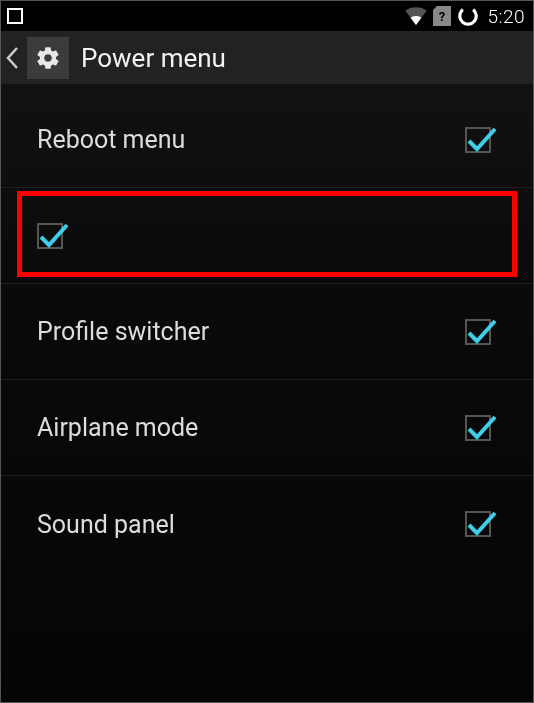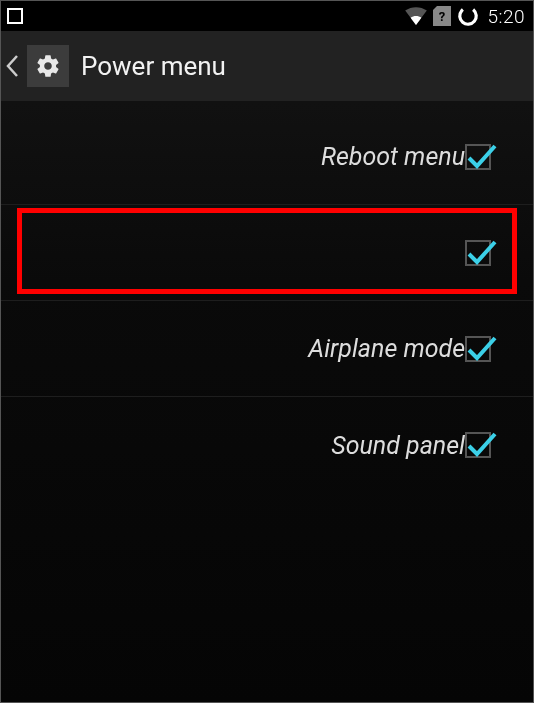--- a/index.html
+++ b/index.html
@@ -36,47 +36,46 @@
     width: 16px; height: 16px; border: 2px solid #fff;
   }
   .wifi-icon, .sim-icon, .ring-icon { display: inline-flex; }
   .clock {
     font-size: 19px; font-weight: 300; letter-spacing: 0.5px;
     color: #fff; margin-left: 2px;
   }
 
   
   .actionbar {
-    height: 70px;
+    height: 53px;
     background: #222;
     display: flex; align-items: center;
     padding-left: 4px;
     gap: 8px;
   }
   .back-caret { display: inline-flex; align-items: center; cursor: pointer; }
   .gear-wrap {
     width: 42px; height: 42px;
     background: #3c3c3c;
     display: flex; align-items: center; justify-content: center;
   }
   .title {
     font-size: 26px; font-weight: 400; color: #f2f2f2; margin-left: 4px;
   }
 
   
   .list { flex: 1; padding-top: 8px; }
   .item {
     position: relative;
     height: 96px;
-    display: flex; align-items: center; justify-content: flex-end;
-    padding: 0 42px 0 24px;
+    display: flex; align-items: center; justify-content: space-between;
+    padding: 0 42px 0 36px;
     border-bottom: 1px solid #1e1e1e;
-    font-style: italic;
   }
-  .item.last { border-bottom: none; margin-left: 21px; }
+  .item.last { border-bottom: none; }
   .item-label { font-size: 25px; color: #ddd; font-weight: 400; }
   .item.disabled .item-label { color: #555; }
   .checkbox {
     width: 26px; height: 26px; position: relative;
   }
   .checkbox .box {
     position: absolute; inset: 0;
     border: 2px solid #555;
   }
   .checkbox.checked .box { border-color: #555; }
@@ -150,20 +149,29 @@
       </div>
       <div class="item">
         <span class="checkbox checked">
           <span class="box"></span>
           <svg width="34" height="34" viewBox="0 0 34 34" class="tick">
             <path d="M4 19 L12 27 L30 7" stroke="#3bd0e8" stroke-width="4" fill="none"></path>
           </svg>
         </span>
       </div>
       <div class="item">
+        <span class="item-label">Profile switcher</span>
+        <span class="checkbox checked">
+          <span class="box"></span>
+          <svg width="34" height="34" viewBox="0 0 34 34" class="tick">
+            <path d="M4 19 L12 27 L30 7" stroke="#3bd0e8" stroke-width="4" fill="none"></path>
+          </svg>
+        </span>
+      </div>
+      <div class="item">
         <span class="item-label">Airplane mode</span>
         <span class="checkbox checked">
           <span class="box"></span>
           <svg width="34" height="34" viewBox="0 0 34 34" class="tick">
             <path d="M4 19 L12 27 L30 7" stroke="#3bd0e8" stroke-width="4" fill="none"></path>
           </svg>
         </span>
       </div>
       <div class="item last">
         <span class="item-label">Sound panel</span>

